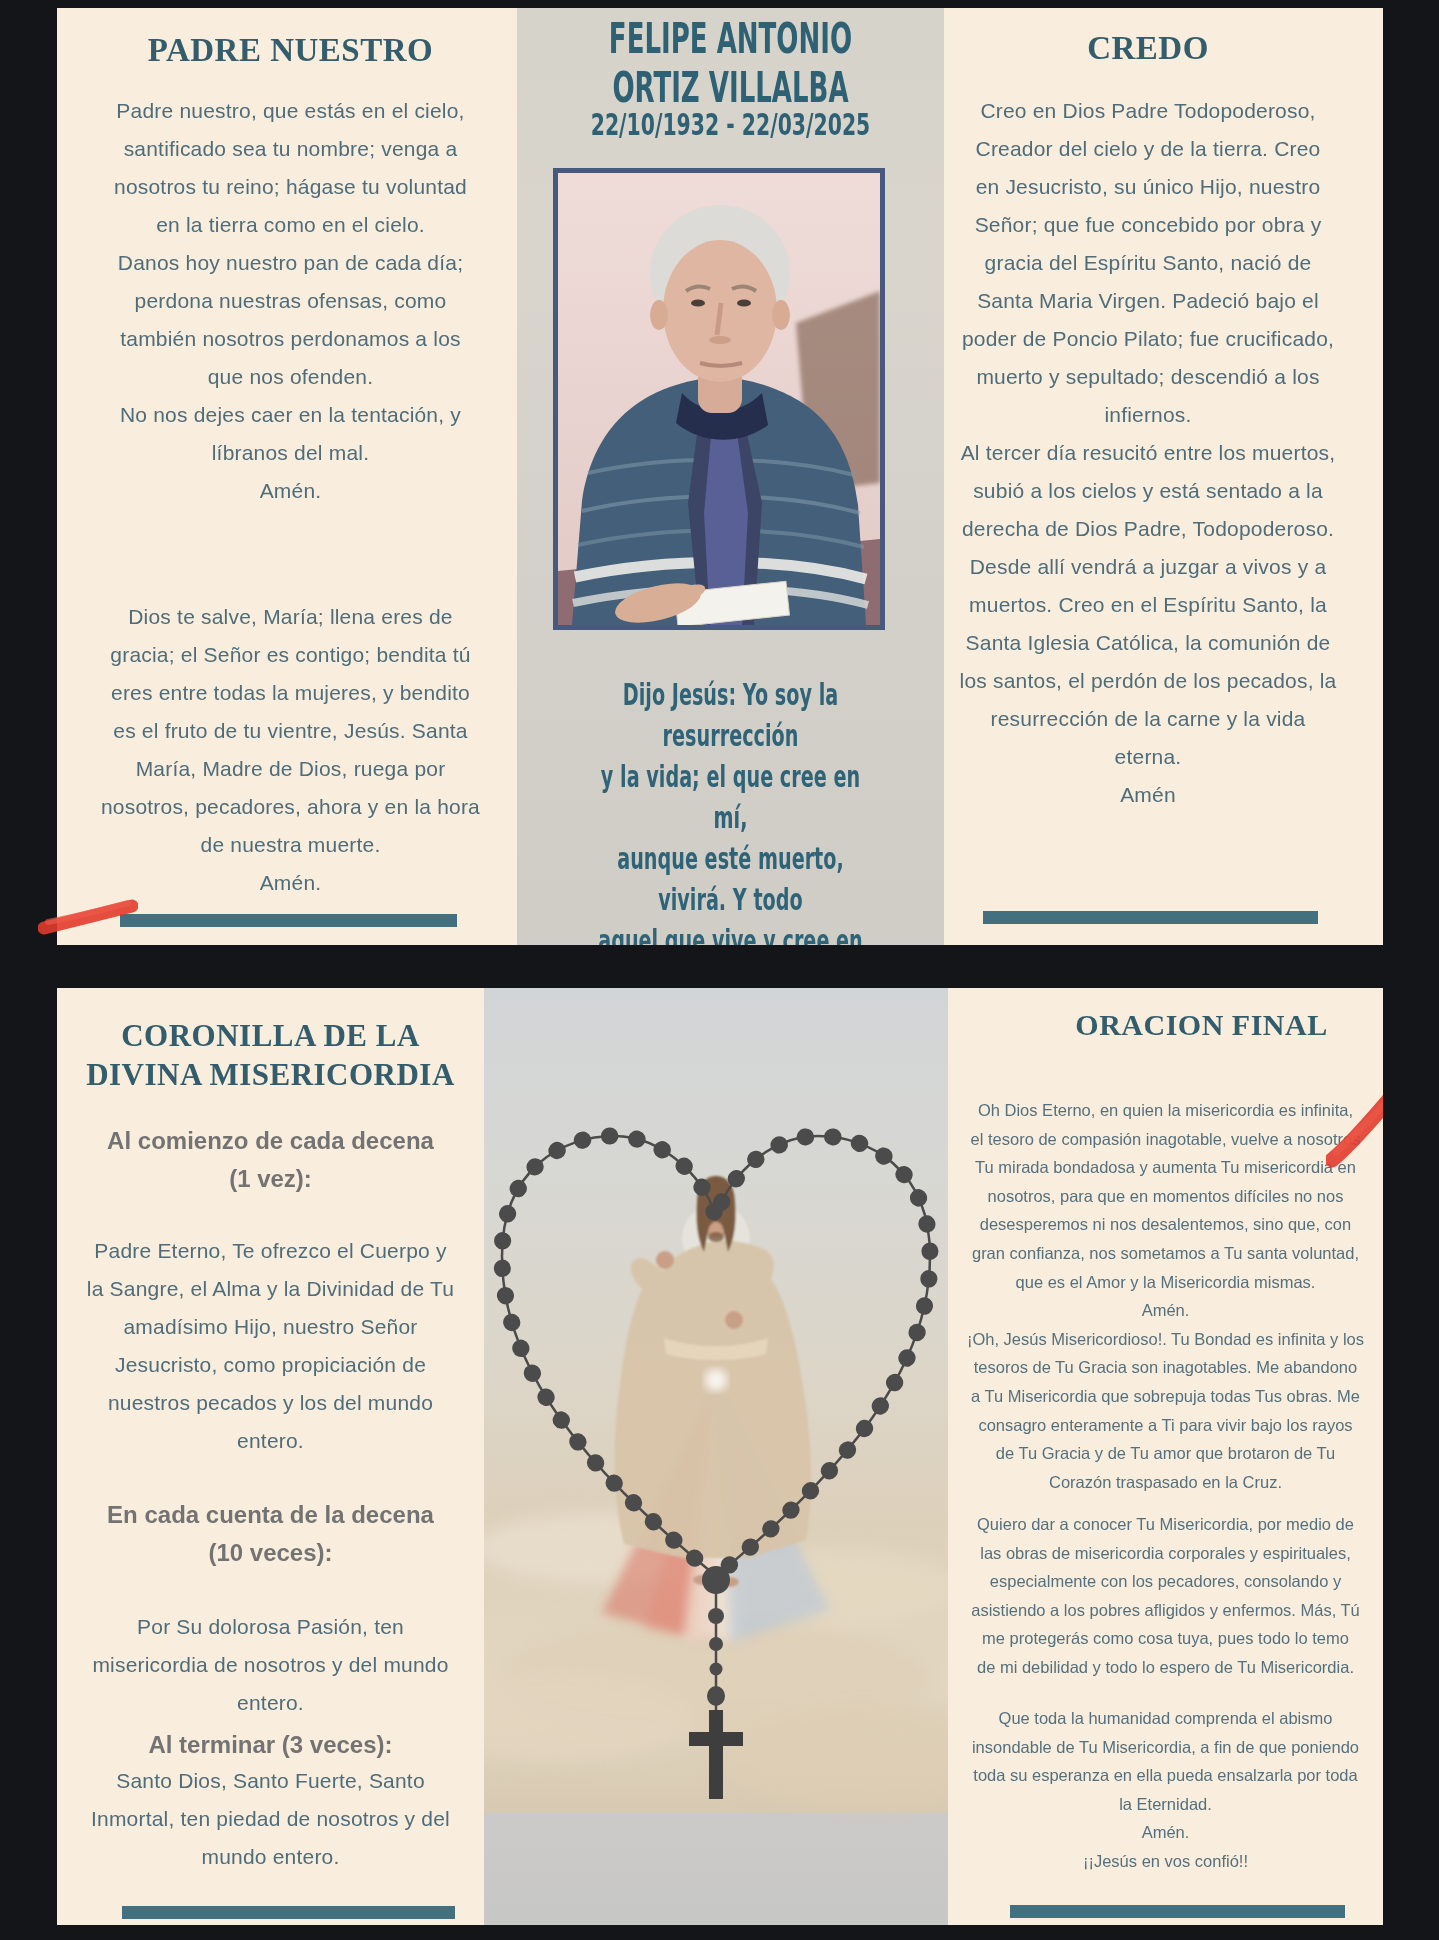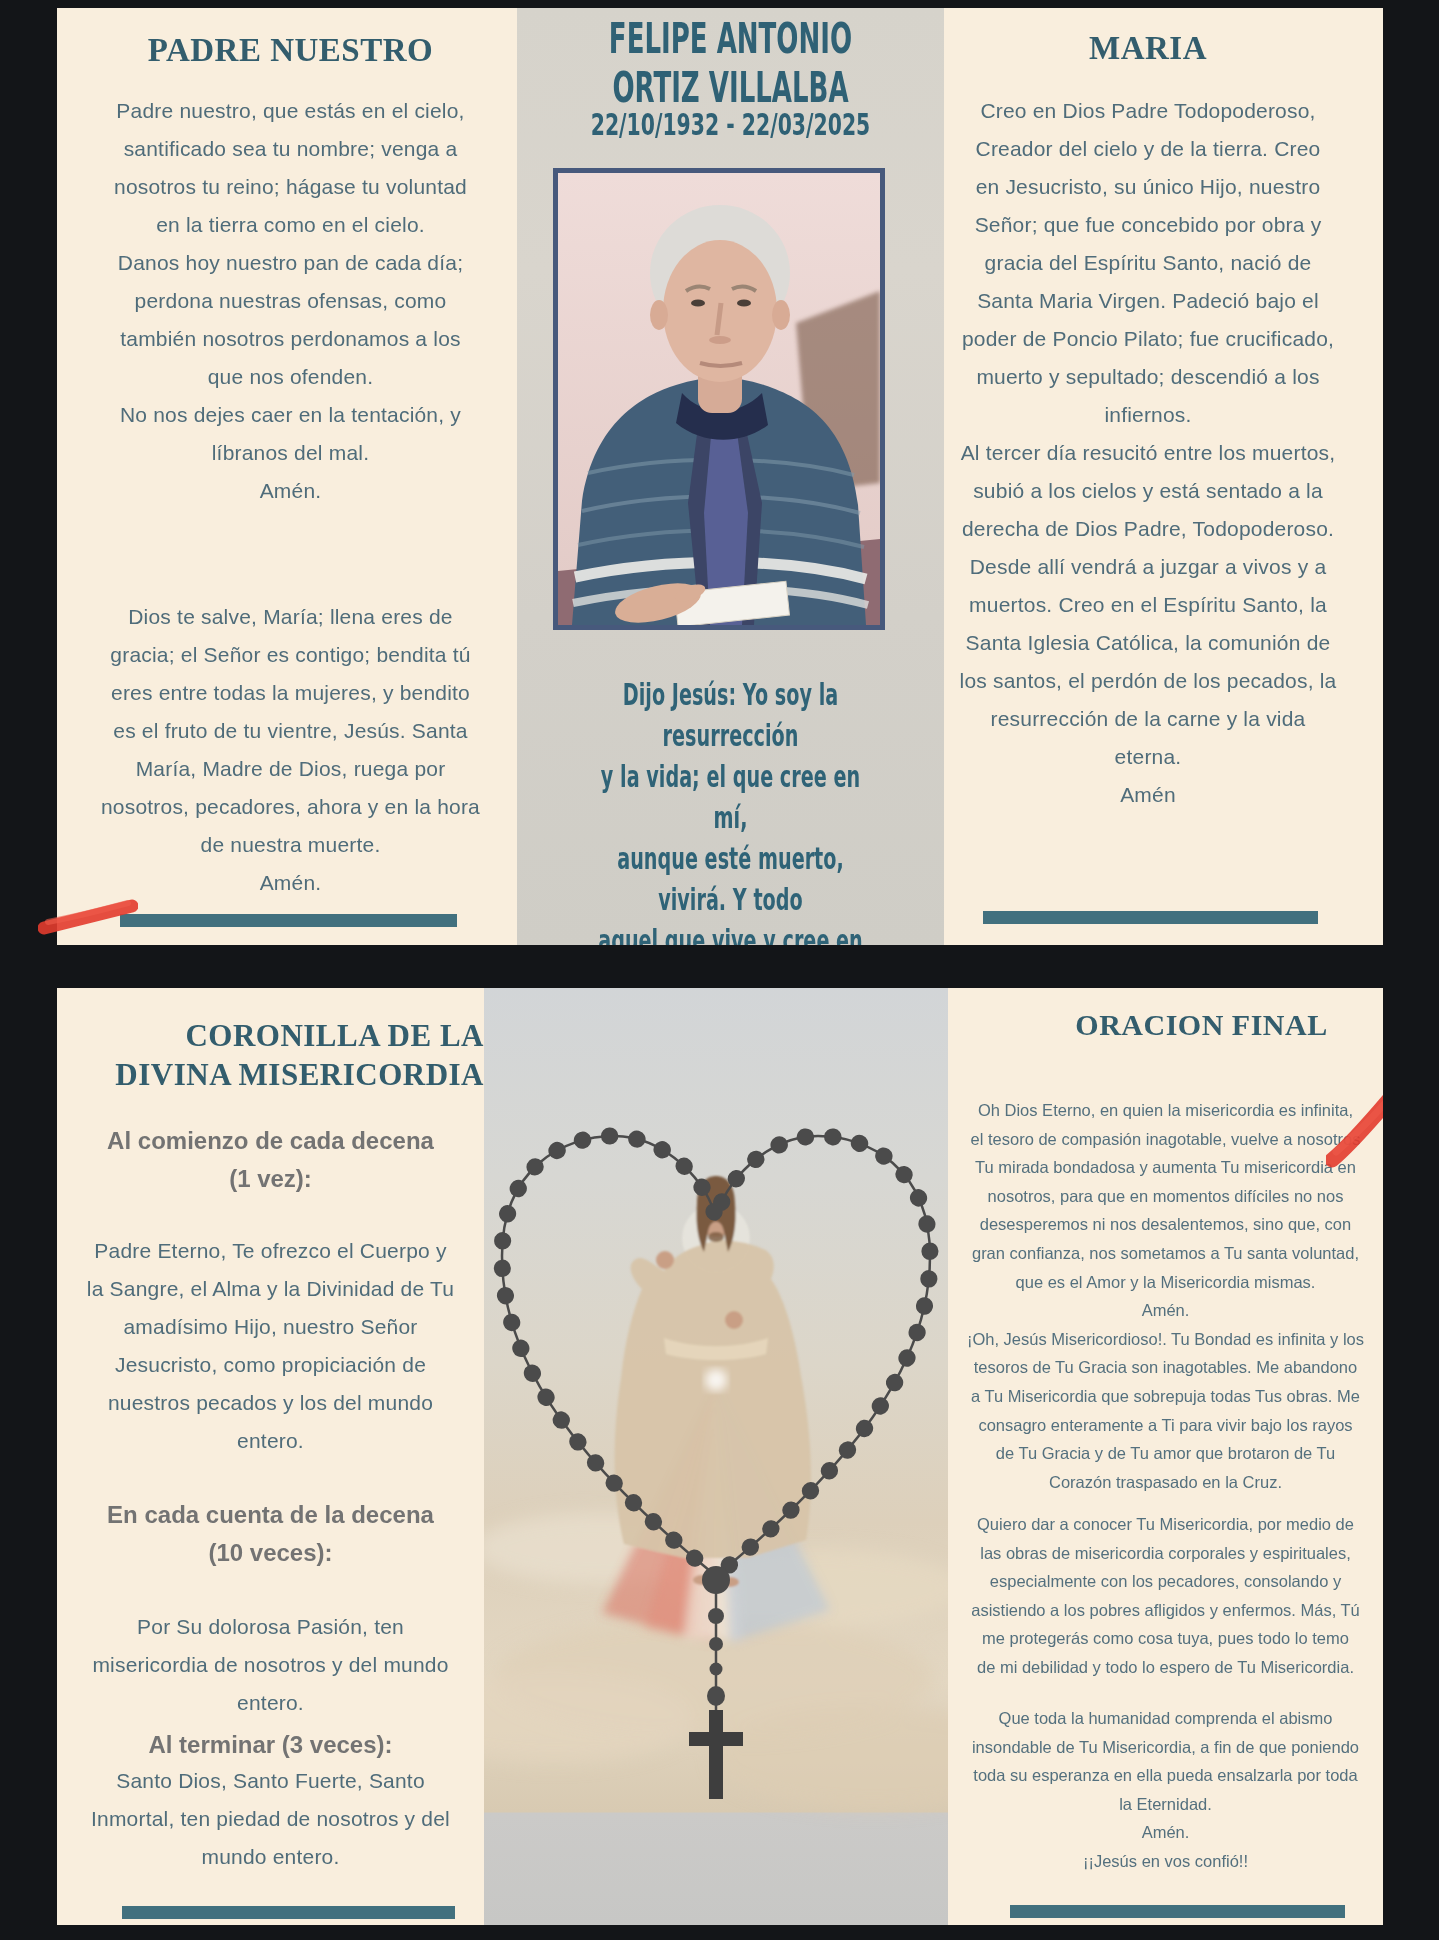--- a/index.html
+++ b/index.html
@@ -43,21 +43,21 @@
   .name-line,.dates,.quote{position:absolute;width:100%;text-align:center;
      font-family:"DejaVu Sans",sans-serif;font-weight:bold;color:#2f6175;}
   .name-line{font-size:42px;transform:scaleX(.62);transform-origin:50% 0;}
   .l1{top:6px;} .l2{top:55px;}
   .dates{top:99px;font-size:30px;transform:scaleX(.68);transform-origin:50% 0;}
   .photo-frame{position:absolute;top:160px;left:36px;width:332px;height:462px;
      border:5px solid #47597c;box-sizing:border-box;background:#ead6d2;}
   .quote{top:666px;font-size:30px;line-height:41px;white-space:pre-line;
      transform:scaleX(.64);transform-origin:50% 0;color:#2f6377;}
 
-  .h-cor{top:28px;font-size:31px;line-height:39px;white-space:pre-line;text-align:right;}
+  .h-cor{top:28px;font-size:31px;line-height:39px;white-space:pre-line;}
   .s1{top:134px;} .p1{top:244px;} .s2{top:508px;} .p2{top:620px;}
   .s3{top:738px;} .p3{top:774px;}
   .bar-cor{top:918px;left:65px;width:333px;}
 
   .h-of{top:20px;font-size:30px;padding-left:36px;}
   .q1{top:108px;} .q2{top:522px;} .q3{top:716px;}
   .bar-of{top:917px;left:62px;width:335px;}
 
   .scene,.portrait{display:block;}
   .scribble1{position:absolute;left:38px;top:892px;width:100px;height:44px;}
@@ -145,21 +145,21 @@
       </div>
 
       <div class="quote">Dijo Jesús: Yo soy la resurrección
 y la vida; el que cree en mí,
 aunque esté muerto, vivirá. Y todo
 aquel que vive y cree en mí, no
 morirá eternamente.</div>
     </div>
 
     <div class="col c1-right">
-      <h2 class="serif h-credo">MARIA</h2>
+      <h2 class="serif h-credo">CREDO</h2>
       <div class="prayer p-credo">Creo en Dios Padre Todopoderoso,
 Creador del cielo y de la tierra. Creo
 en Jesucristo, su único Hijo, nuestro
 Señor; que fue concebido por obra y
 gracia del Espíritu Santo, nació de
 Santa Maria Virgen. Padeció bajo el
 poder de Poncio Pilato; fue crucificado,
 muerto y sepultado; descendió a los
 infiernos.
 Al tercer día resucitó entre los muertos,

